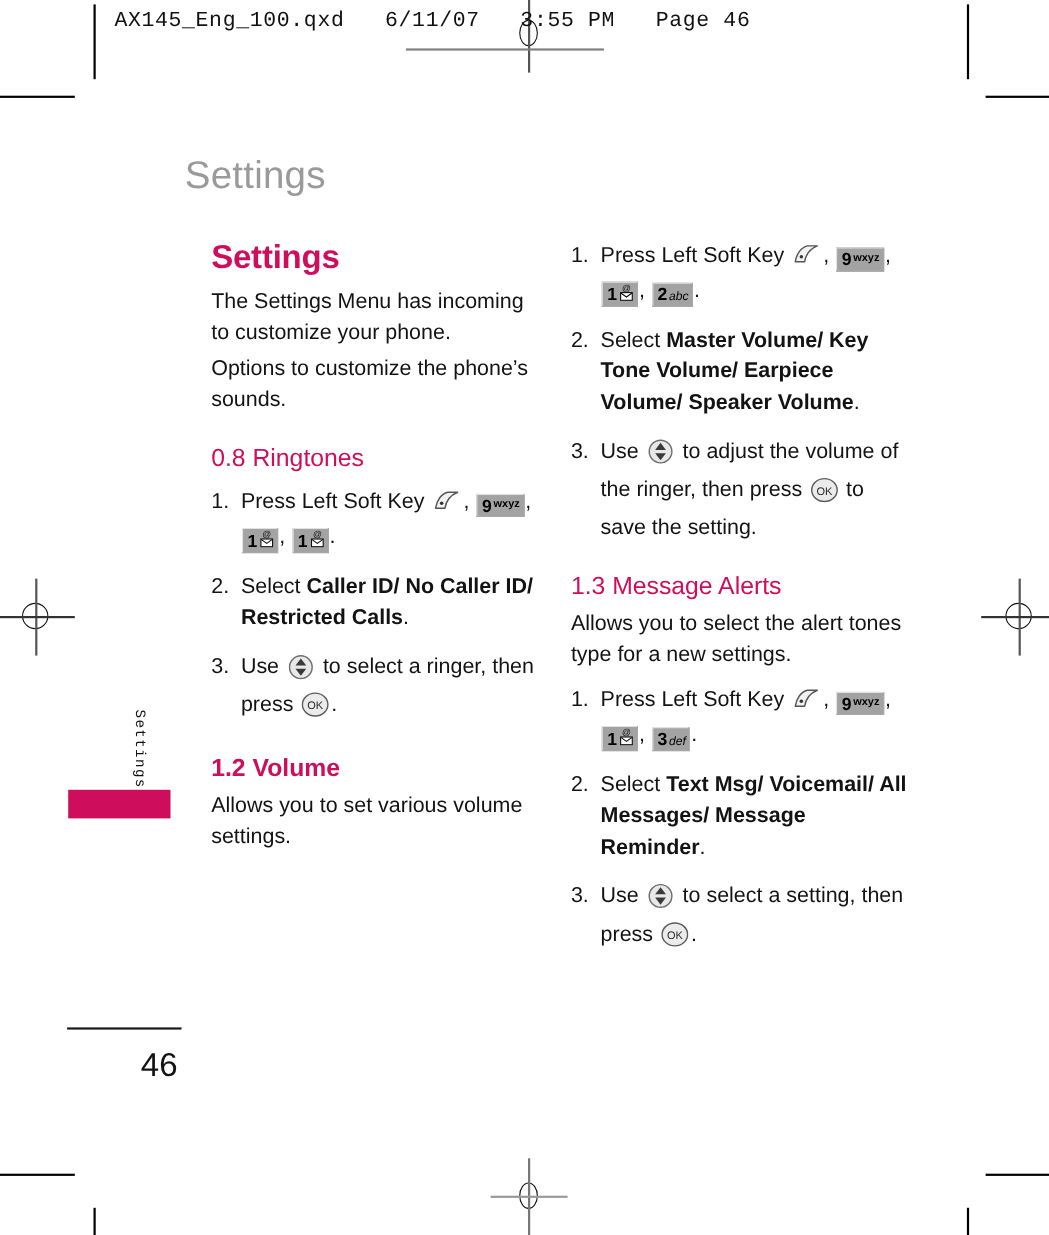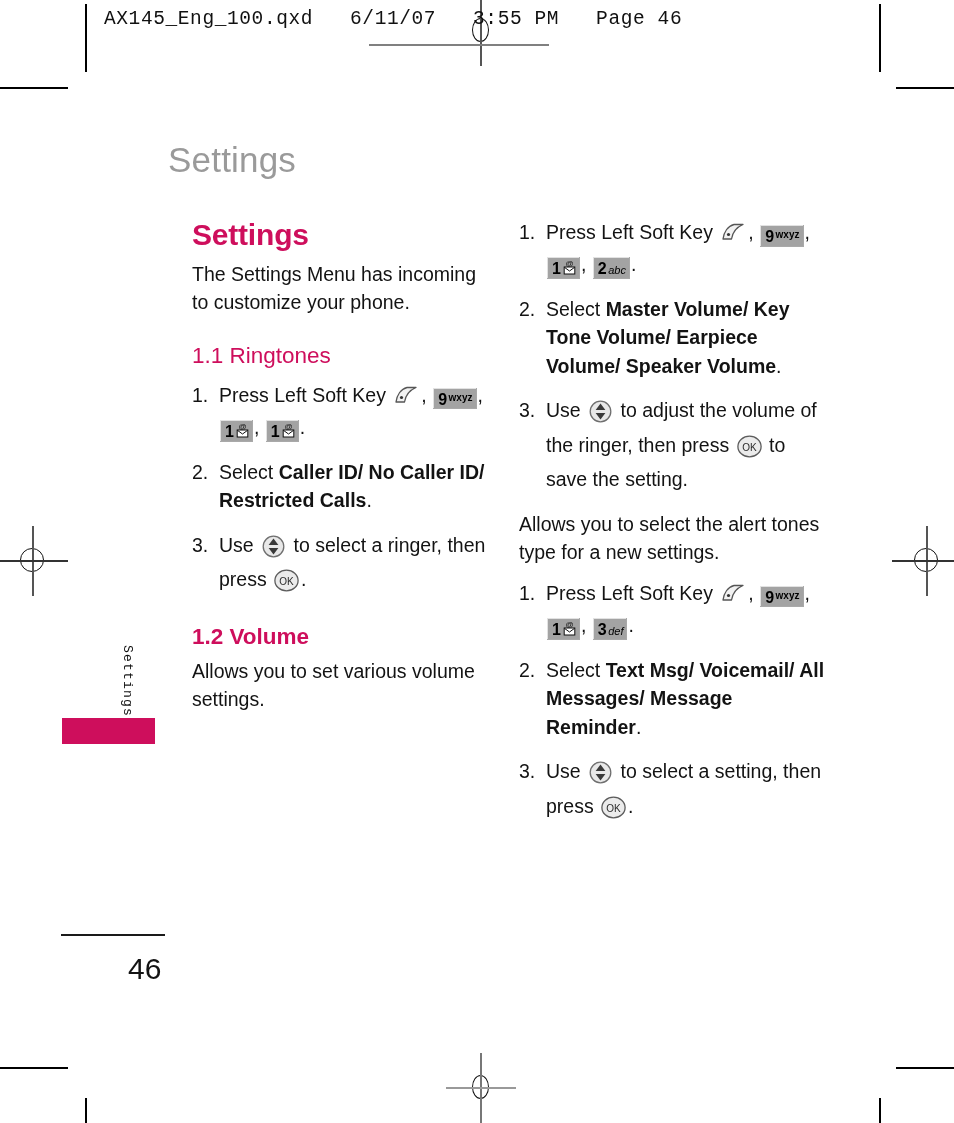--- a/index.html
+++ b/index.html
@@ -285,22 +285,23 @@
   <div class="running-head">Settings</div>
 
   <div class="side-tab-label">Settings</div>
   <div class="side-tab-block"></div>
 
   <div class="col col-left">
 
     <h1 class="sec-title">Settings</h1>
     <p class="body">The Settings Menu has incoming to customize your phone.</p>
 
-
-    <h3 class="subsec">1.1 Ringtones</h3>
+    <p class="body">Options to customize the phone’s sounds.</p>
+
+    <h3 class="subsec">0.8 Ringtones</h3>
 
     <ol class="steps">
       <li>
         <span class="step-num">1.</span>
         <span>Press Left Soft Key</span>
         <span class="softkey"><svg width="26" height="20" viewBox="0 0 26 20">
               <path d="M3 16 C4 9 8 3 14 1.5 L23 1.5 C17 4 12.5 9.5 11.5 16 Z" fill="#f2f2f2" stroke="#555" stroke-width="1.3" stroke-linejoin="round"></path>
               <circle cx="8.5" cy="11.5" r="1.6" fill="#333"></circle>
             </svg></span><span>,</span>
         <span class="keycap"><span class="kdigit">9</span><span class="kletters">wxyz</span></span><span>,</span><br>
@@ -364,20 +365,21 @@
               <circle cx="11.5" cy="11.5" r="10.3" fill="#e8e8e8" stroke="#6f6f6f" stroke-width="1.3"></circle>
               <path d="M11.5 3.6 L16.4 10 L6.6 10 Z" fill="#3a3a3a"></path>
               <path d="M11.5 19.4 L16.4 13 L6.6 13 Z" fill="#3a3a3a"></path>
             </svg></span><span> to adjust the volume of the ringer, then press </span><span class="okkey"><svg width="25" height="23" viewBox="0 0 25 23">
               <ellipse cx="12.5" cy="11.5" rx="11.6" ry="10.4" fill="#ebebeb" stroke="#5c5c5c" stroke-width="1.3"></ellipse>
               <text x="12.5" y="15.6" font-size="10" text-anchor="middle" fill="#2a2a2a" font-family="Liberation Sans, sans-serif">OK</text>
             </svg></span><span> to save the setting.</span>
       </li>
     </ol>
 
+    <h3 class="subsec">1.3 Message Alerts</h3>
     <p class="body">Allows you to select the alert tones type for a new settings.</p>
 
     <ol class="steps">
       <li>
         <span class="step-num">1.</span>
         <span>Press Left Soft Key</span>
         <span class="softkey"><svg width="26" height="20" viewBox="0 0 26 20">
               <path d="M3 16 C4 9 8 3 14 1.5 L23 1.5 C17 4 12.5 9.5 11.5 16 Z" fill="#f2f2f2" stroke="#555" stroke-width="1.3" stroke-linejoin="round"></path>
               <circle cx="8.5" cy="11.5" r="1.6" fill="#333"></circle>
             </svg></span><span>,</span>

